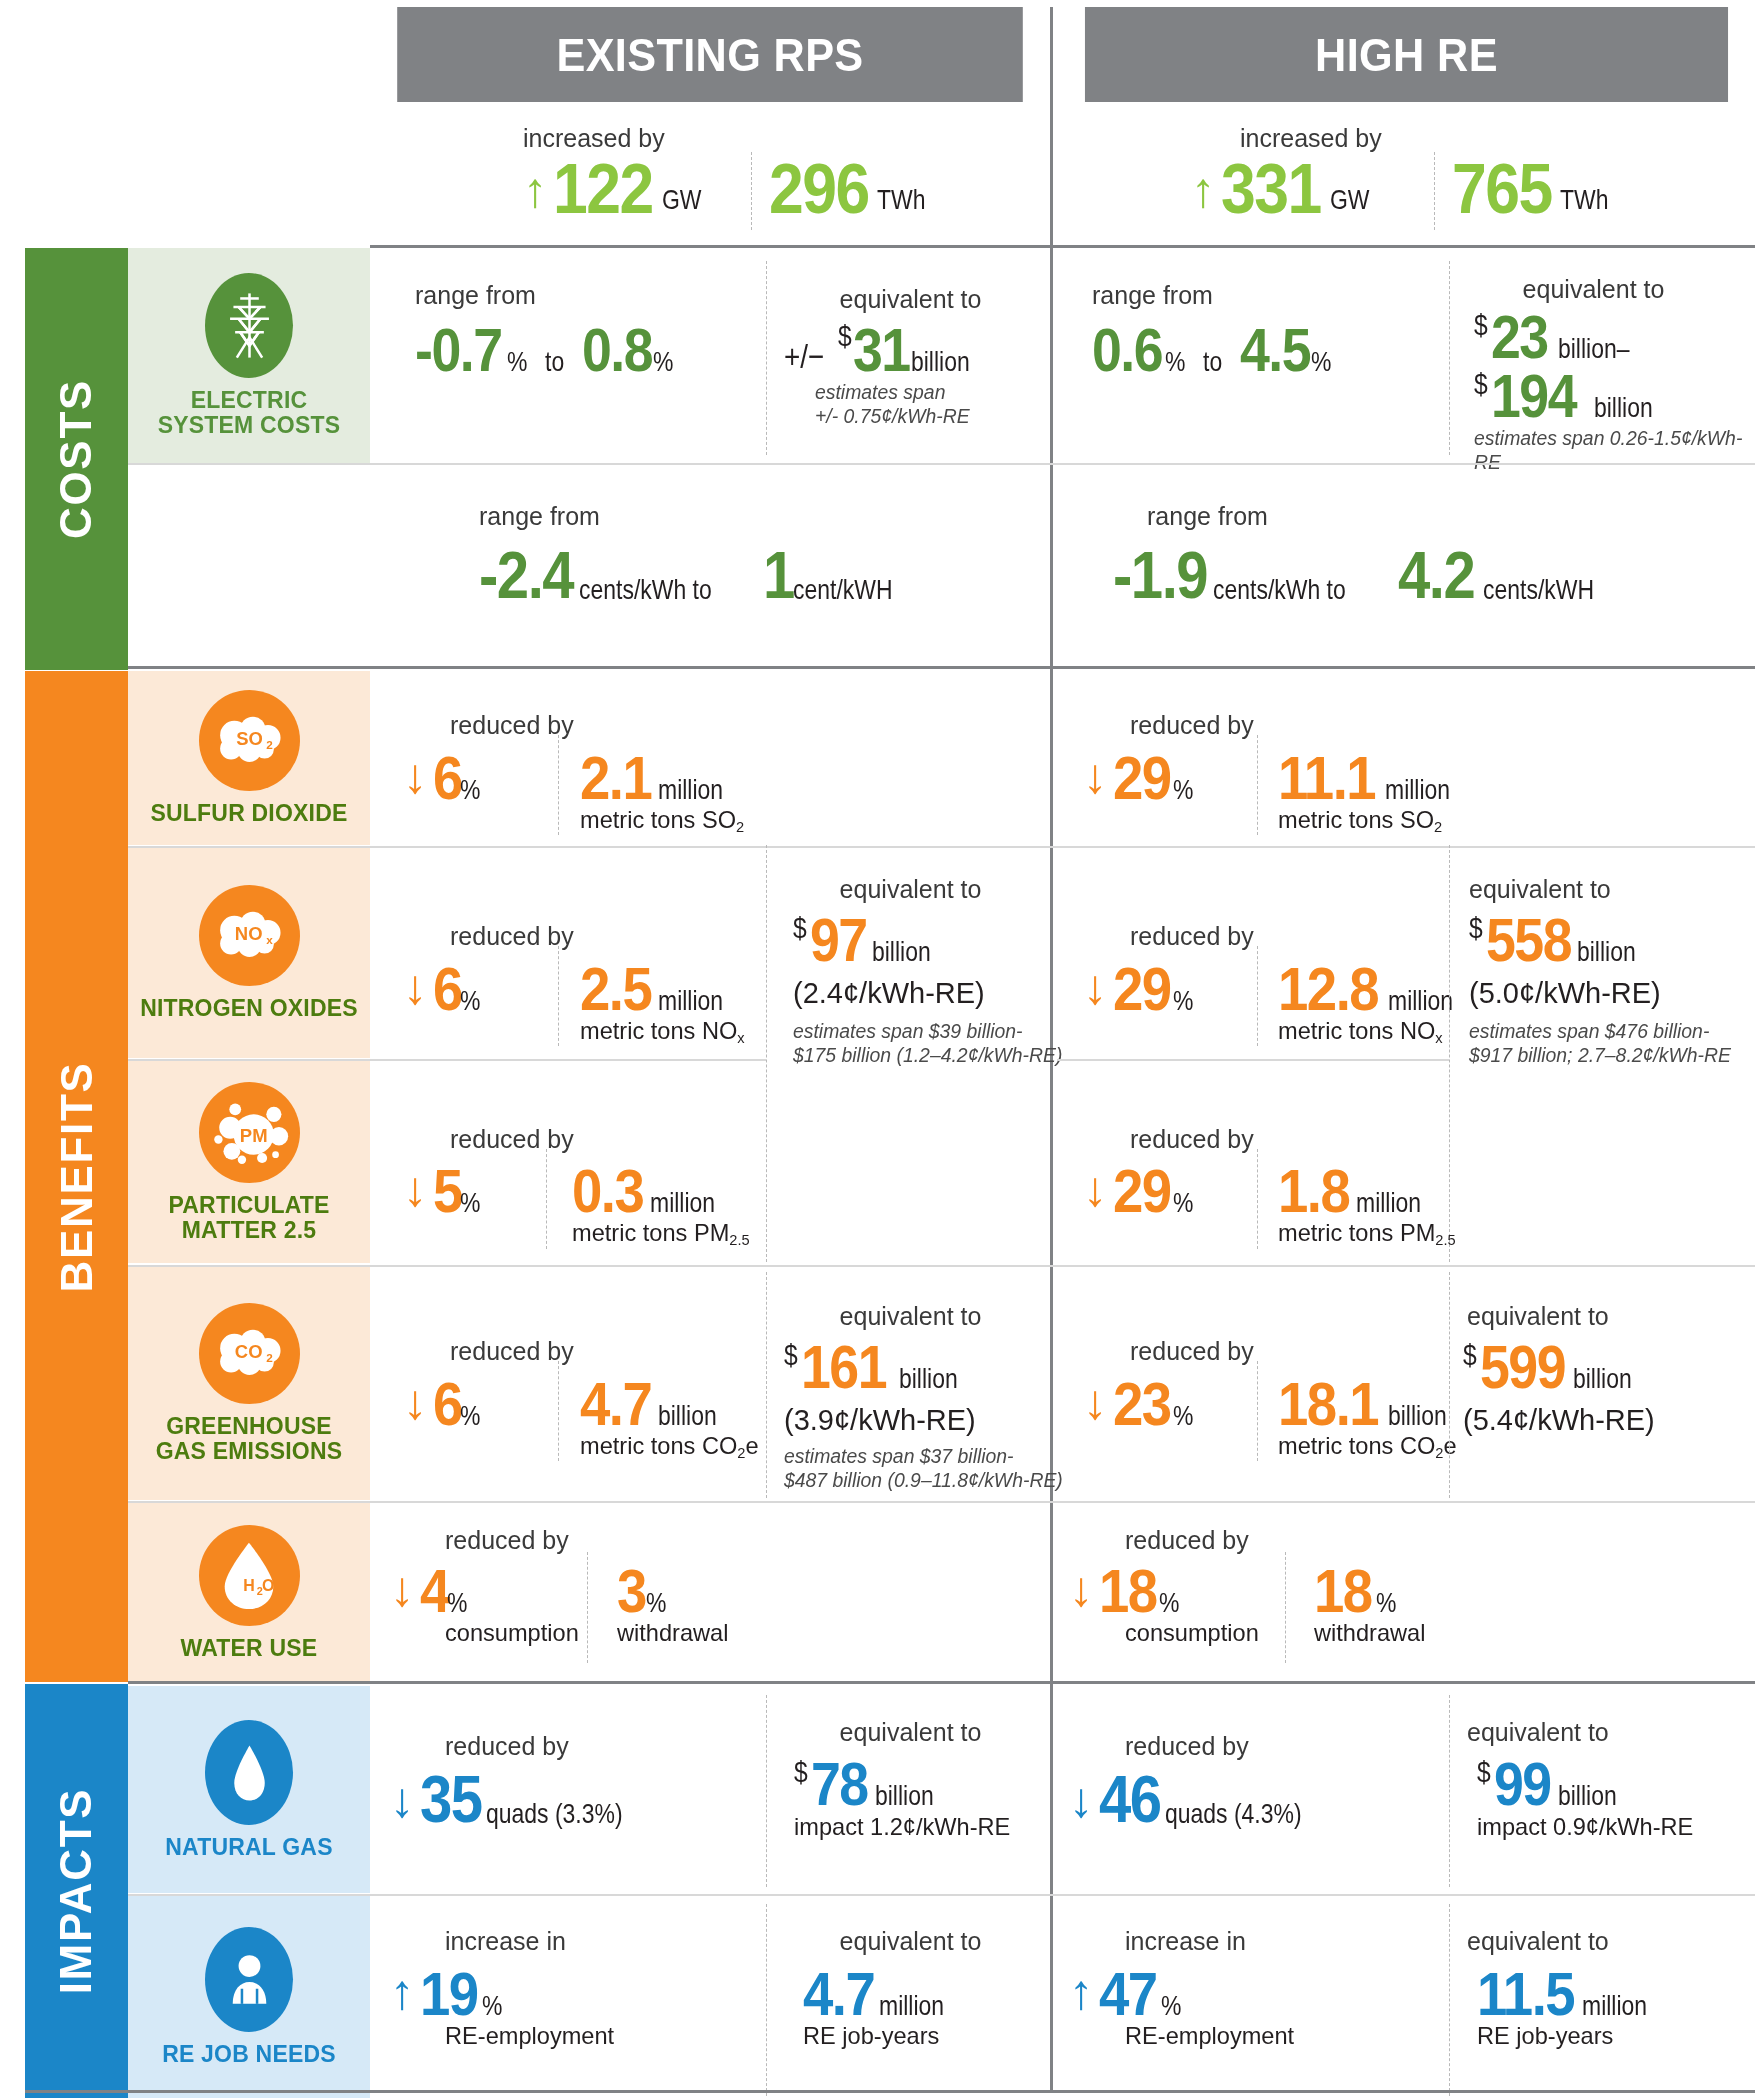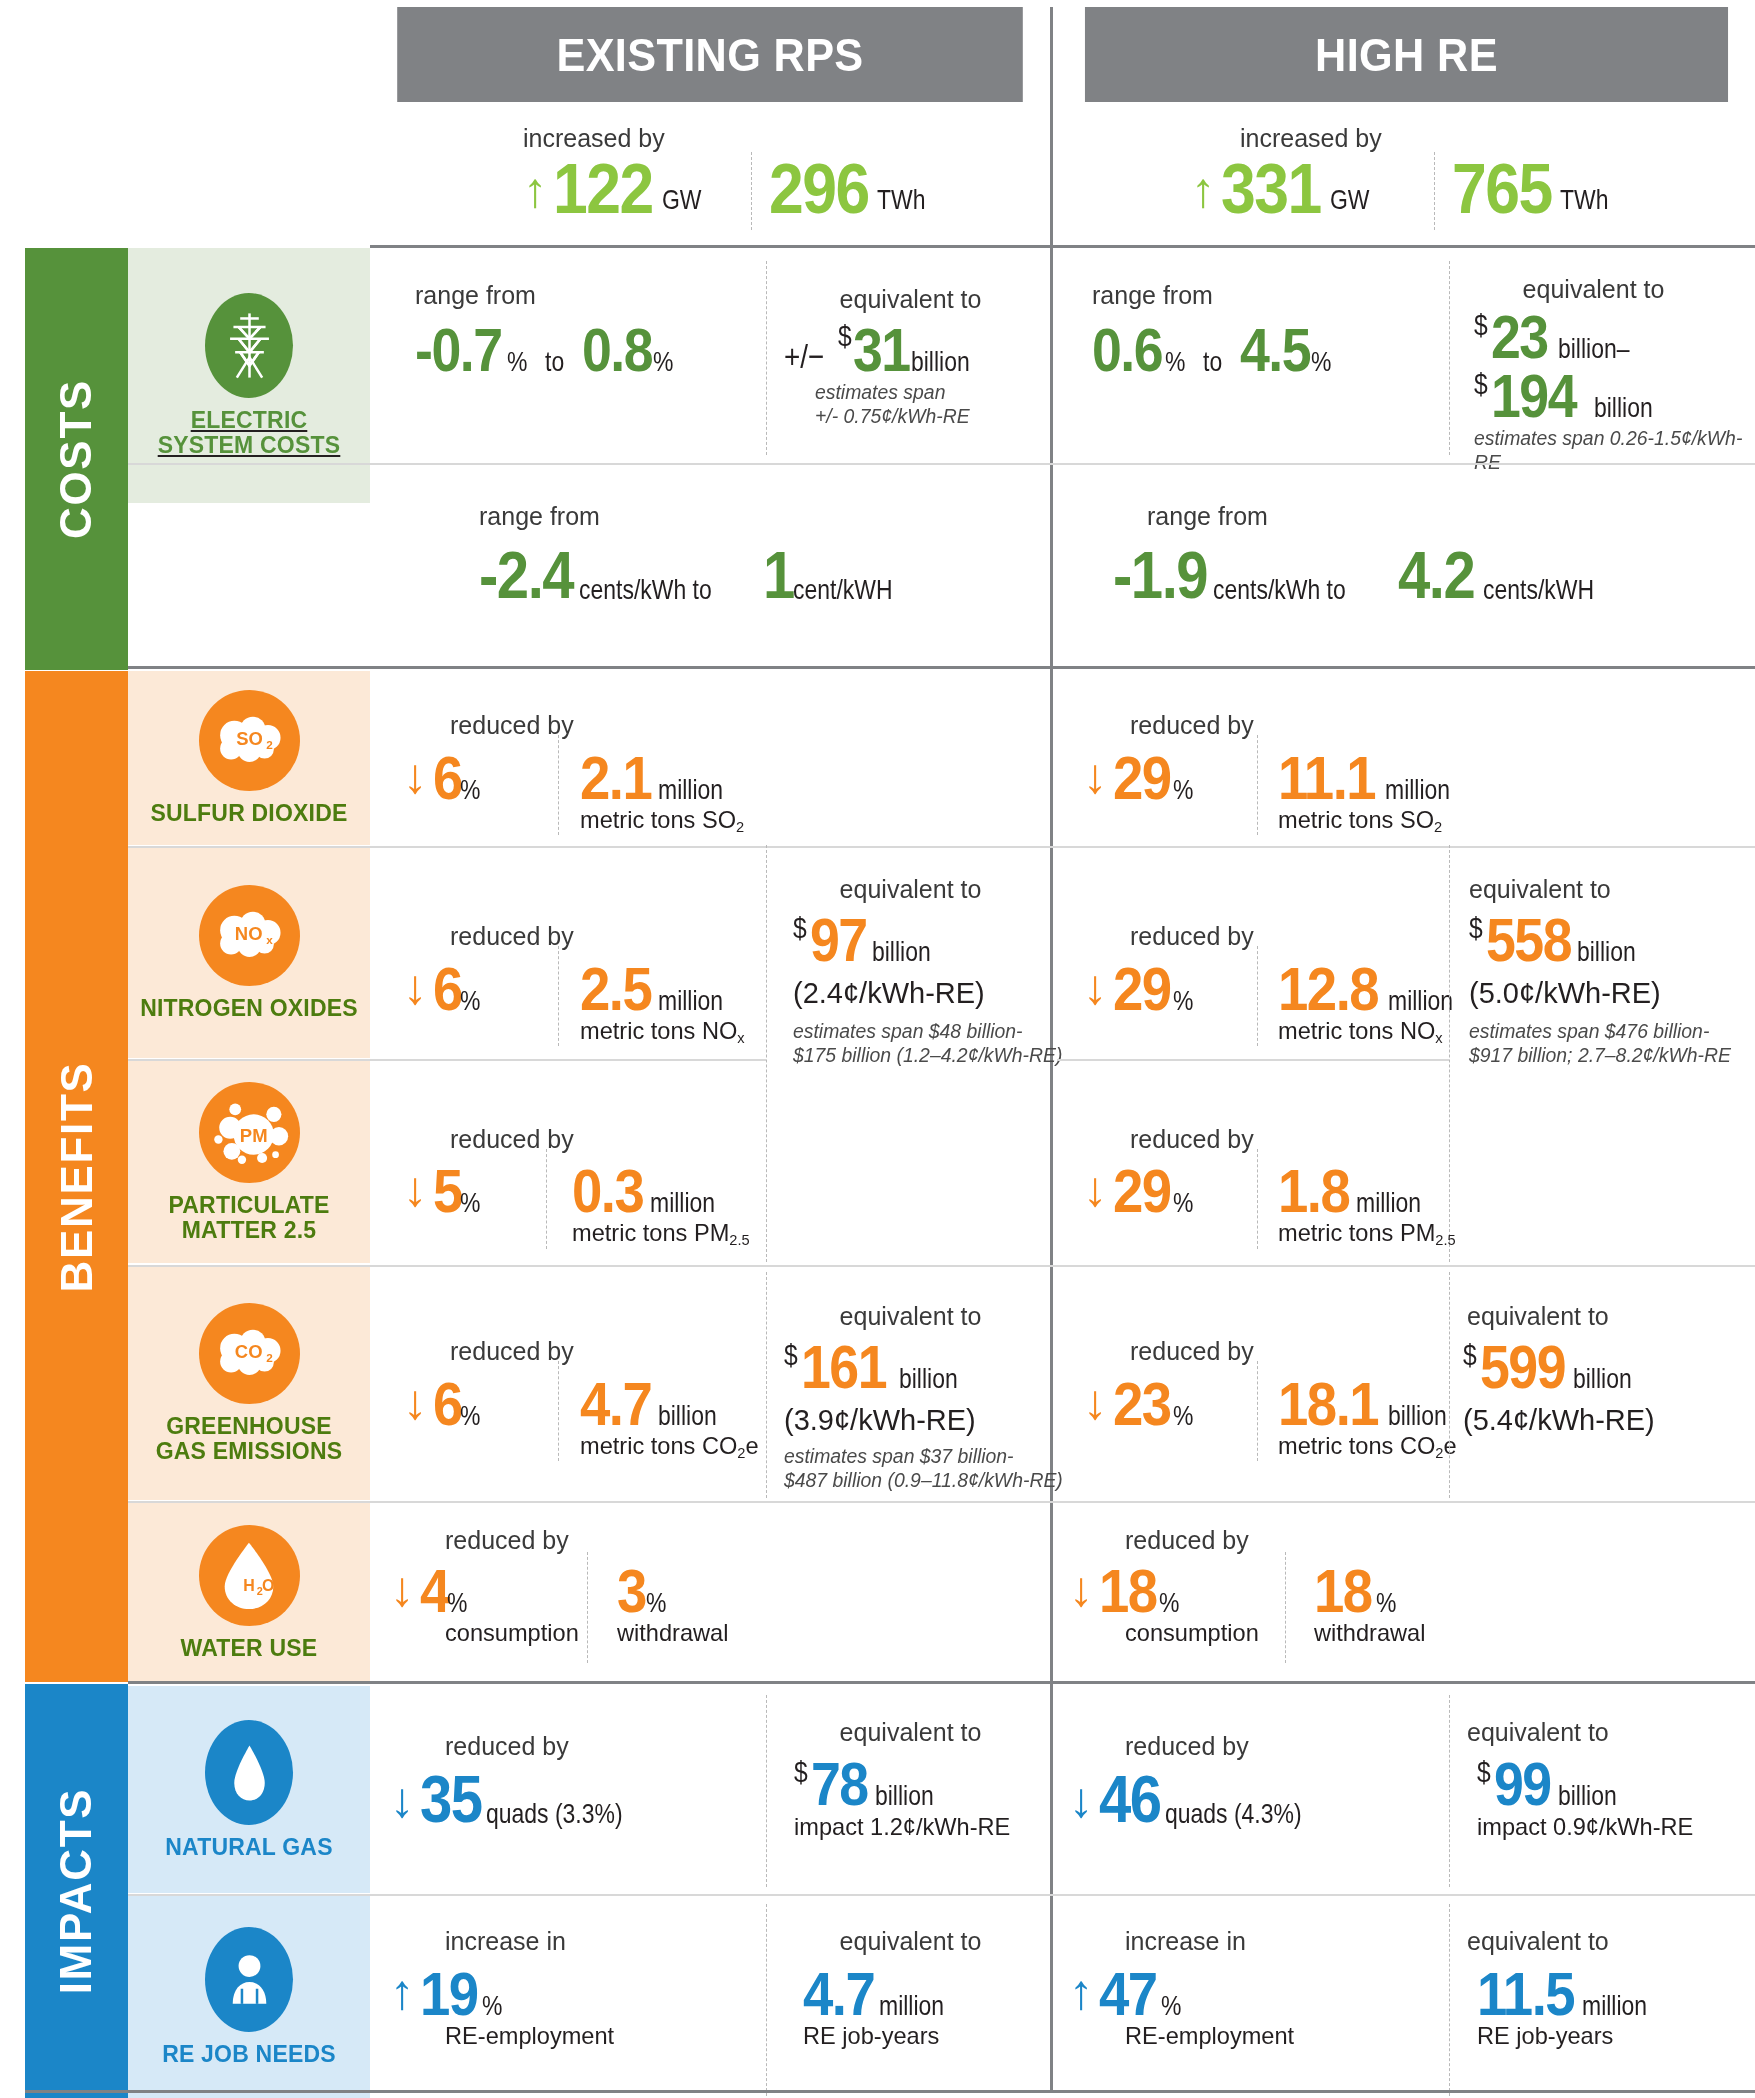--- a/index.html
+++ b/index.html
@@ -157,21 +157,21 @@
   <div class="spine" id="spine-costs">
     <span>COSTS</span>
   </div>
   <div class="spine" id="spine-benefits">
     <span>BENEFITS</span>
   </div>
   <div class="spine" id="spine-impacts">
     <span>IMPACTS</span>
   </div>
 
-  <div class="icontile tile-green" style="top:248px; height:255px;text-decoration:underline;">
+  <div class="icontile tile-green" style="top:248px; height:215px;">
     <div class="circ circ-green" style="width:88px; height:105px;">
       <svg width="49" height="71" viewBox="0 0 58 84" aria-hidden="true">
         <g stroke="#fff" stroke-width="3" fill="none">
           <path d="M29 4 L29 80"></path>
           <path d="M10 20 L48 20 M6 34 L52 34 M12 50 L46 50"></path>
           <path d="M18 10 L40 10"></path>
           <path d="M16 20 L29 34 L42 20 M16 34 L29 50 L42 34 M18 50 L29 66 L40 50"></path>
           <path d="M42 20 L29 34 L16 20 M42 34 L29 50 L16 34 M40 50 L29 66 L18 50"></path>
           <path d="M14 80 L29 56 L44 80"></path>
         </g>
@@ -379,21 +379,21 @@
   </div>
   <div class="pane row-line" style="left:793px; top:912px;">
     <span class="unit" style="font-size:30px; position:relative; top:-23.6px;">$</span>
     <span class="bignum o" style="font-size:61px; margin-left:-5px;">97</span>
     <span class="unit" style="position:relative; left:-6.7px;">billion</span>
   </div>
   <div class="pane" style="left:793px; top:978px;">
     <div class="sub" style="font-size:29px;">(2.4¢/kWh-RE)</div>
   </div>
   <div class="pane" style="left:793px; top:1020px;">
-    <div class="est">estimates span $48 billion-</div>
+    <div class="est">estimates span $39 billion-</div>
     <div class="est">$175 billion (1.2–4.2¢/kWh-RE)</div>
   </div>
 
   <div class="vdot" style="left:1449px; top:845px; height:417px;"></div>
   <div class="pane" style="left:1469px; top:877px; width:253px;">
     <div class="kicker">equivalent to</div>
   </div>
   <div class="pane row-line" style="left:1469px; top:912px;">
     <span class="unit" style="font-size:30px; position:relative; top:-23.6px;">$</span>
     <span class="bignum o" style="font-size:61px; margin-left:-5px;">558</span>

